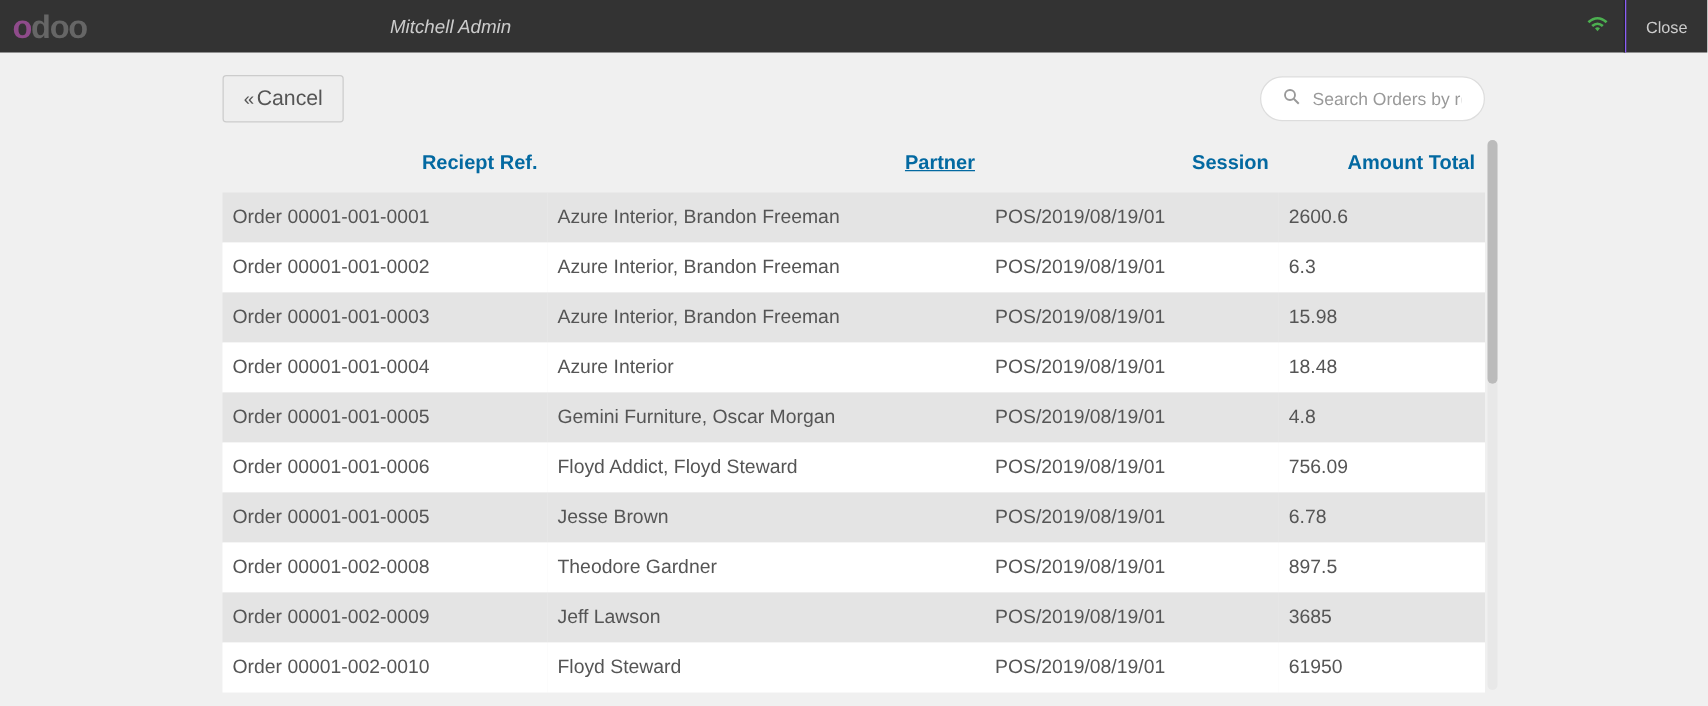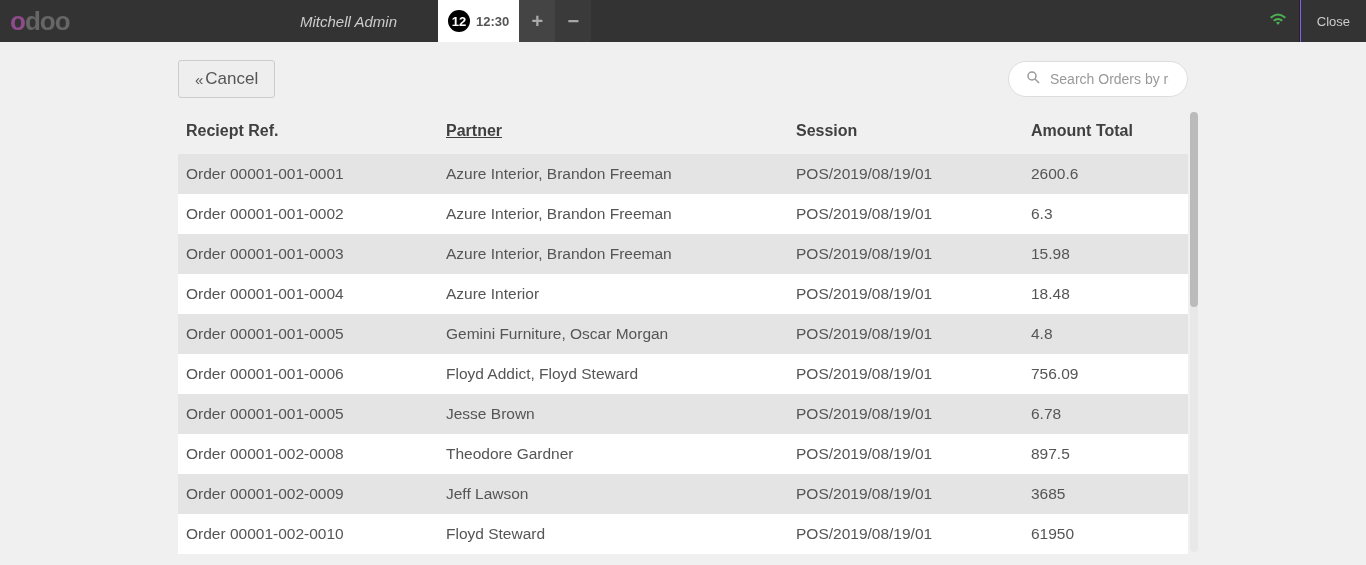--- a/index.html
+++ b/index.html
@@ -5,21 +5,21 @@
     * { box-sizing: border-box; margin: 0; padding: 0; }
     body { font-family: "Helvetica Neue", Arial, sans-serif; background: #f0f0f0; width: 1366px; height: 565px; overflow: hidden; color: #555; }
     
     .topbar { height: 42px; background: #333333; display: flex; align-items: center; position: relative; }
     .logo { display: flex; align-items: center; padding-left: 10px; font-size: 26px; font-weight: bold; letter-spacing: -1px; }
     .logo .o1 { color: #8f4b8b; }
     .logo .o2 { color: #666; }
     .logo .o3 { color: #666; }
     .logo .o4 { color: #666; }
     
-    .user-label { position: absolute; left: 300px; color: #ccc; font-style: italic; font-size: 15px; }
+    .user-label { position: absolute; left: 312px; color: #ccc; font-style: italic; font-size: 15px; }
     
     .time-block { position: absolute; left: 438px; display: flex; height: 42px; }
     .time-box { background: #fff; display: flex; align-items: center; padding: 0 10px; gap: 6px; }
     .day-circle { background: #000; color: #fff; border-radius: 50%; width: 22px; height: 22px; display: flex; align-items: center; justify-content: center; font-weight: bold; font-size: 13px; }
     .time-text { color: #555; font-weight: bold; font-size: 13px; }
     .sq-btn { width: 36px; height: 42px; display: flex; align-items: center; justify-content: center; color: #aaa; font-size: 20px; font-weight: bold; }
     .sq-add { background: #444; }
     .sq-minus { background: #3a3a3a; }
     
     .right-area { position: absolute; right: 0; display: flex; align-items: center; height: 42px; }
@@ -32,21 +32,21 @@
     .cancel-btn { background: #eee; border: 1px solid #ccc; border-radius: 3px; padding: 8px 16px; font-size: 17px; color: #555; cursor: pointer; display: inline-flex; align-items: center; gap: 2px; }
     .chevrons { font-size: 15px; letter-spacing: -4px; margin-right: 4px; }
     
     .search-box { background: #fff; border: 1px solid #ddd; border-radius: 22px; padding: 9px 18px; display: flex; align-items: center; gap: 10px; width: 180px; }
     .search-icon { color: #999; font-size: 13px; }
     .search-input { border: none; outline: none; font-size: 14px; color: #555; flex: 1; width: 100%; }
     .search-input::placeholder { color: #999; }
     
     .table-wrap { position: relative; }
     .table { width: 100%; border-collapse: collapse; }
-    .table th { text-align: left; font-size: 16px; color: #404040; font-weight: bold; padding: 10px 8px 14px 8px; }
+    .table th { text-align: right; font-size: 16px; color: #0369a1; font-weight: bold; padding: 10px 8px 14px 8px; }
     .table td { padding: 11px 8px; font-size: 15.5px; color: #555; }
     .table tbody tr:nth-child(odd) { background: #e4e4e4; }
     .table tbody tr:nth-child(even) { background: #fff; }
     .col-ref { width: 260px; }
     .col-partner { width: 350px; text-decoration: underline; }
     .col-session { width: 235px; }
     .col-amount { }
     
     .scrollbox { position: absolute; right: -10px; top: 0; bottom: 0; width: 8px; }
     .track { width: 8px; height: 440px; background: #e8e8e8; border-radius: 4px; position: absolute; top: 0; }
@@ -56,32 +56,20 @@
 <body>
 
 <div class="topbar">
   <div class="logo">
     <span class="o1">o</span>
       <span class="o2">d</span>
       <span class="o3">o</span>
       <span class="o4">o</span>
   </div>
   <div class="user-label">Mitchell Admin</div>
-  <div class="time-block">
-    <div class="time-box">
-      <div class="day-circle">12</div>
-      <div class="time-text">12:30</div>
-    </div>
-    <div class="sq-btn sq-add">
-      <span>+</span>
-    </div>
-    <div class="sq-btn sq-minus">
-      <span>−</span>
-    </div>
-  </div>
   <div class="right-area">
     <div class="wifi-icon">
       <svg width="18" height="14" viewBox="0 0 18 14">
           <path d="M9 13 L7 10.5 Q9 9 11 10.5 Z M4 8 Q9 4 14 8 L12.5 9.5 Q9 6.5 5.5 9.5 Z M1 5 Q9 -2 17 5 L15.5 6.5 Q9 0.5 2.5 6.5 Z" fill="#4caf50"></path>
         </svg>
     </div>
     <div class="divider"></div>
     <div class="close-btn">Close</div>
   </div>
 </div>

